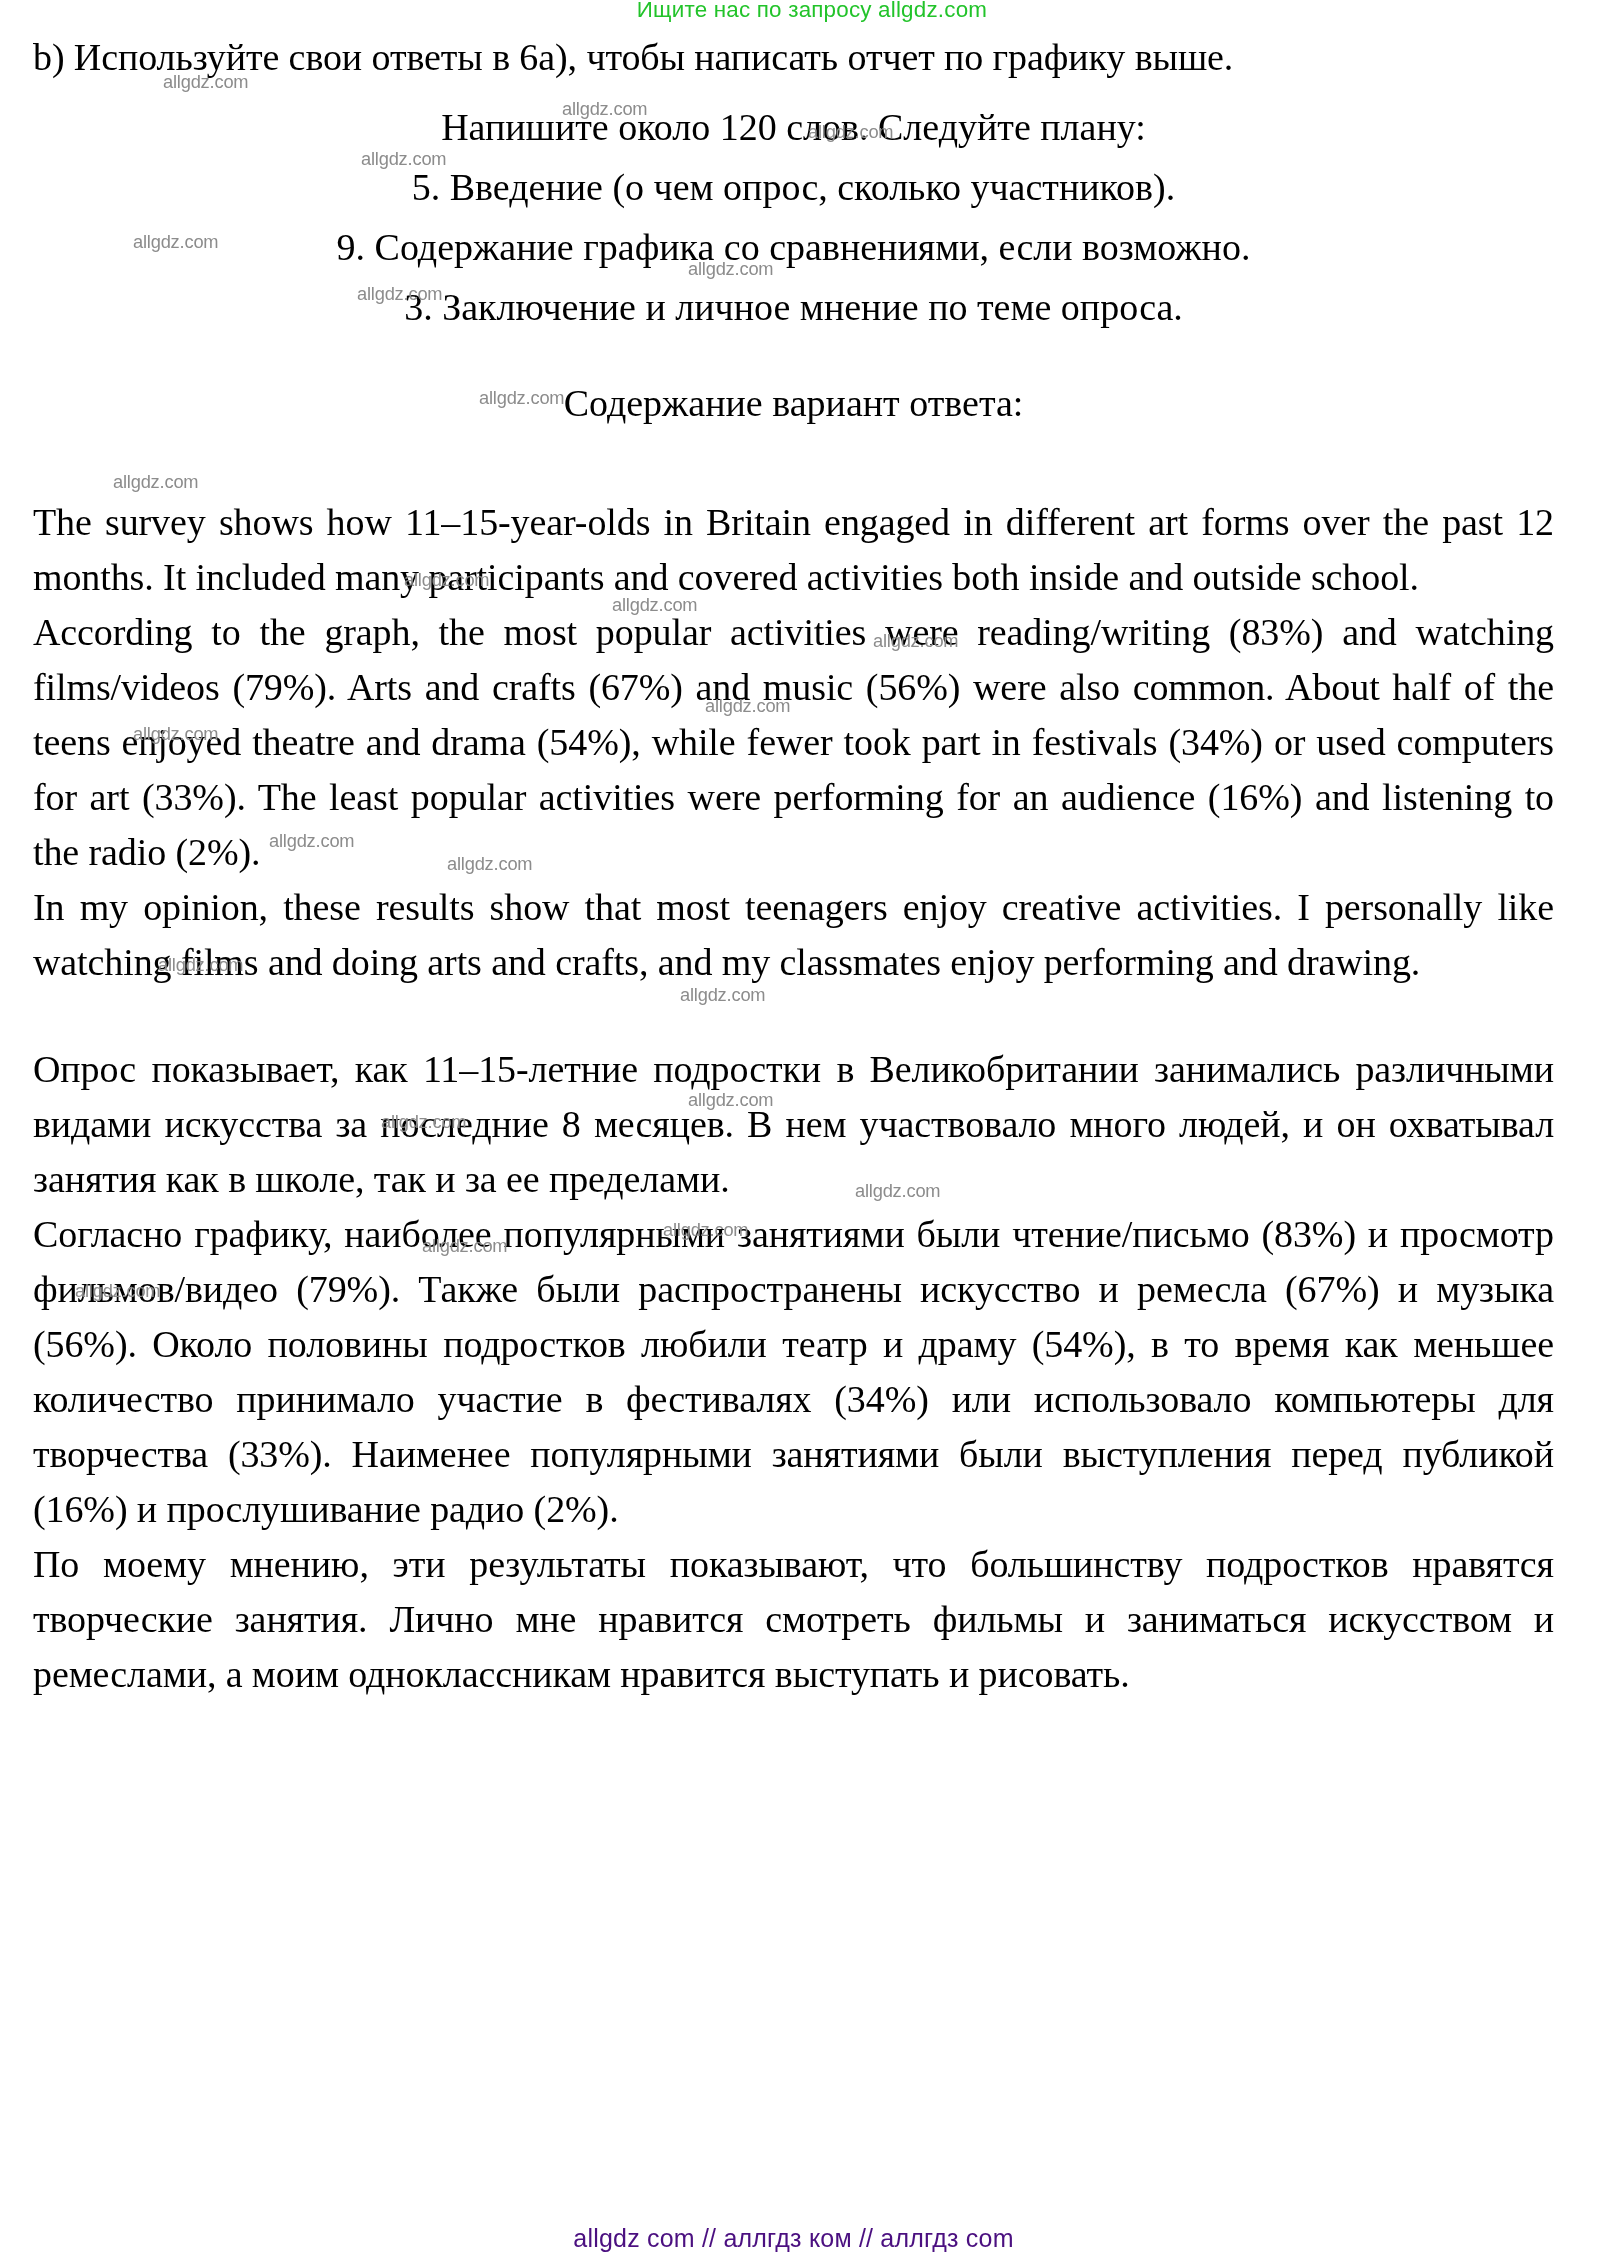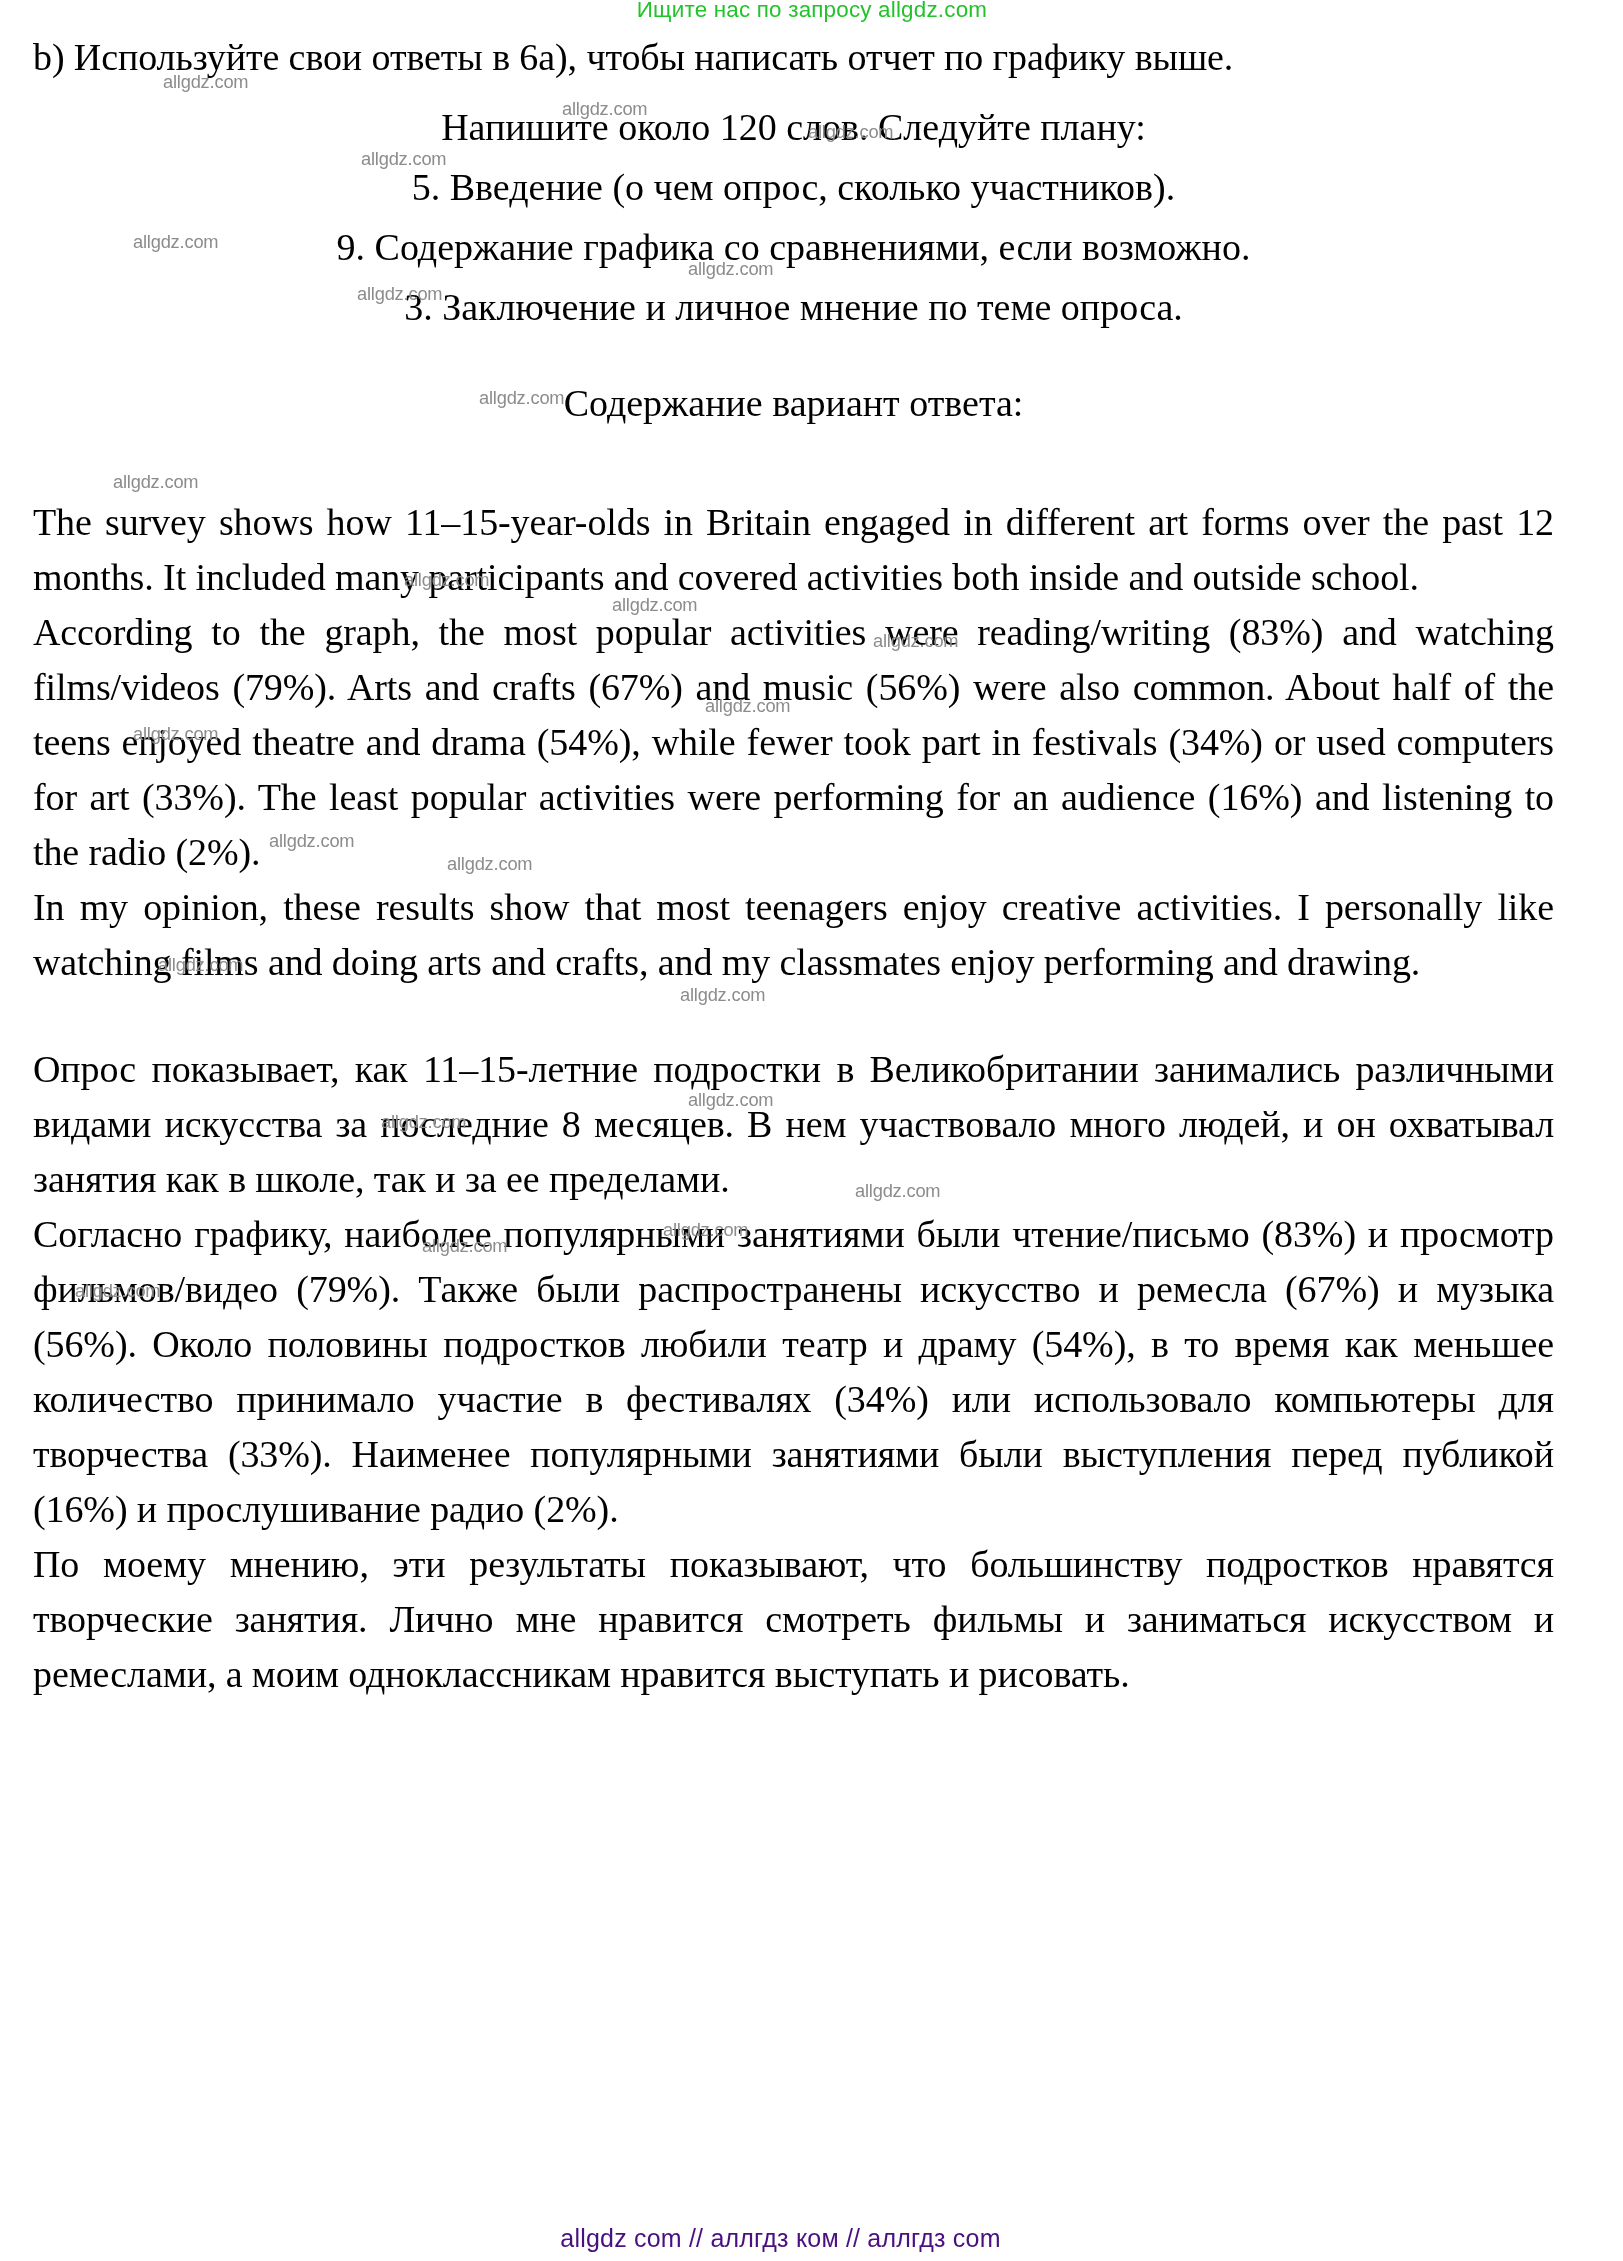--- a/index.html
+++ b/index.html
@@ -76,20 +76,21 @@
     position: absolute;
     bottom: 8.3px;
     left: 0;
     width: 1561px;
     text-align: center;
     font-family: "Liberation Sans", "DejaVu Sans", sans-serif;
     font-size: 25px;
     color: #4b1080;
     white-space: nowrap;
     letter-spacing: 0.2px;
+    padding-left: 13px;
   }
 </style>
 </head>
 <body>
 
 <div class="wm-header">Ищите нас по запросу allgdz.com</div>
 
 <div class="page">
 
   <p class="para">b) Используйте свои ответы в 6a), чтобы написать отчет по графику выше.</p>

